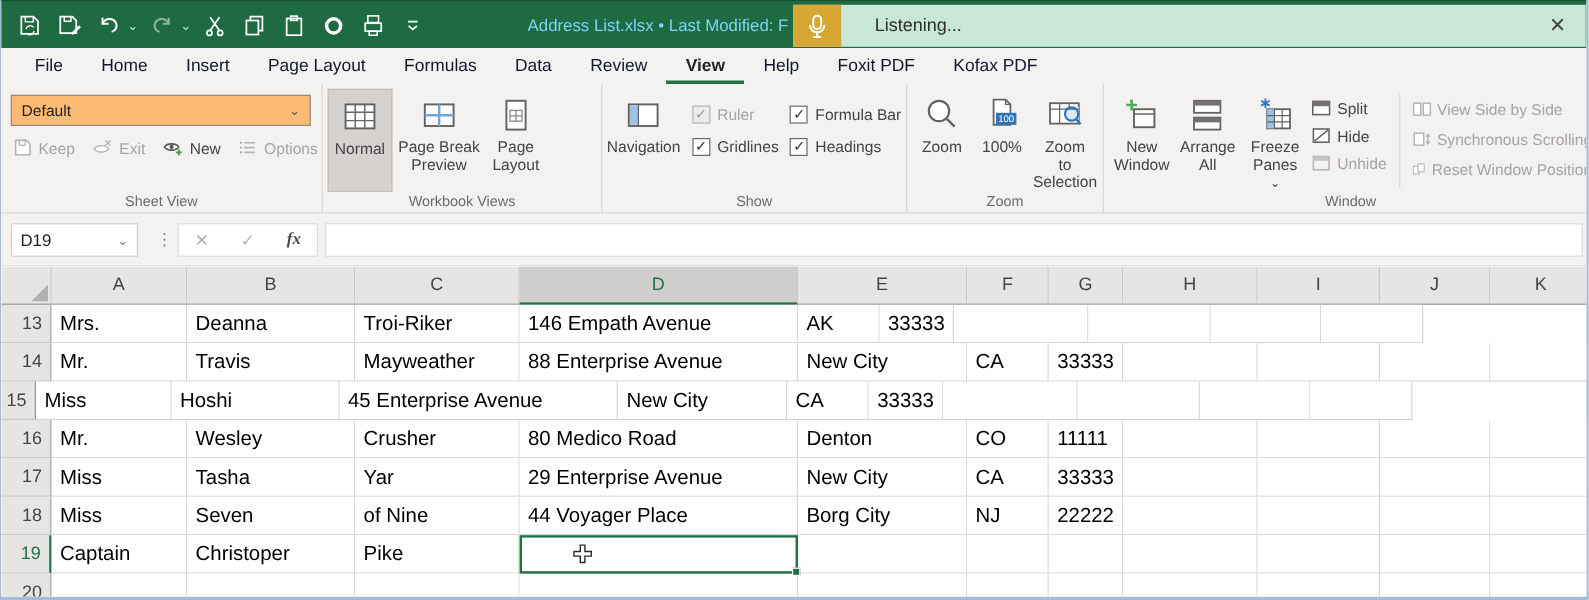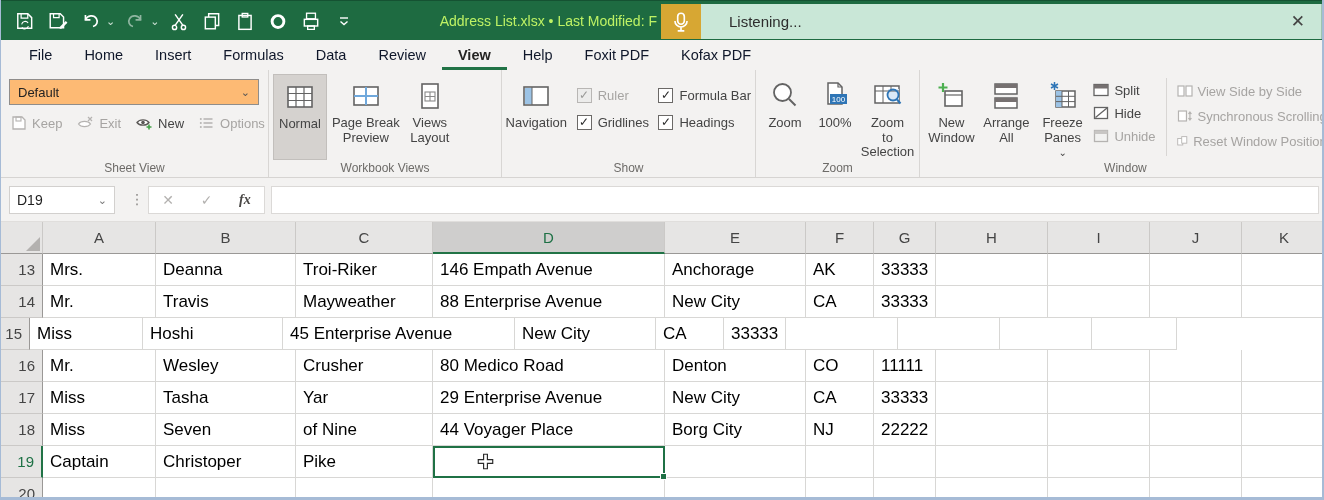--- a/index.html
+++ b/index.html
@@ -7,21 +7,21 @@
   .window { position:relative; width:1324px; height:500px; overflow:hidden; background:#fff;
             border-left:1px solid #a6bbd6; border-right:2px solid #a6bbd6; border-bottom:3px solid #a6bbd6; }
 
   
   .titlebar { position:absolute; left:0; top:0; width:100%; height:40px; background:#1e6b41; border-top:1px solid #155232; }
   .qat { position:absolute; left:10px; top:0; height:40px; display:flex; align-items:center; gap:6px; }
   .qat-btn { width:27px; height:30px; display:flex; align-items:center; justify-content:center; }
   .qat-btn.dim { opacity:0.5; }
   .qat-caret { color:#cfe3d7; font-size:11px; margin-left:-4px; }
   .doc-title { position:absolute; left:0; top:0; width:656px; height:40px; display:flex; align-items:center;
-               justify-content:flex-end; color:#bef264; font-size:14px; white-space:nowrap; overflow:hidden; }
+               justify-content:flex-end; color:#7dd3fc; font-size:14px; white-space:nowrap; overflow:hidden; }
   .listening-bar { position:absolute; left:660px; top:3px; width:662px; height:35px; background:#c9e7d7;
                    display:flex; align-items:center; box-shadow:inset -2px 0 0 #9dc4af; }
   .mic-box { width:40px; height:35px; background:#d7a733; display:flex; align-items:center; justify-content:center; flex:none; }
   .listening-label { margin-left:28px; font-size:15px; color:#2d2d2d; }
   .listening-close { margin-left:auto; margin-right:18px; font-size:17px; color:#444; cursor:default; }
 
   
   .tabrow { position:absolute; left:0; top:40px; width:100%; height:30px; background:#f3f2f1; display:flex; padding-left:12px; }
   .tab { padding:0 16px; font-size:14.5px; color:#0f172a; display:flex; align-items:center; height:100%; white-space:nowrap; }
   .tab.active { font-weight:700; color:#252423; box-shadow: inset 0 -3px 0 #217346; }
@@ -178,20 +178,21 @@
         </div>
       <span class="listening-label">Listening...</span>
       <span class="listening-close">✕</span>
     </div>
   </div>
 
   <div class="tabrow">
       <div class="tab">File</div>
       <div class="tab">Home</div>
       <div class="tab">Insert</div>
+      <div class="tab">Page Layout</div>
       <div class="tab">Formulas</div>
       <div class="tab">Data</div>
       <div class="tab">Review</div>
       <div class="tab active">View</div>
       <div class="tab">Help</div>
       <div class="tab">Foxit PDF</div>
       <div class="tab">Kofax PDF</div>
     </div>
 
   <div class="ribbon">
@@ -260,21 +261,21 @@
             <span>Preview</span>
         </div>
         <div class="big-btn">
           <span class="ic">
               <svg width="30" height="30" viewBox="0 0 30 30">
                 <rect x="7" y="3" width="16" height="24" fill="#fff" stroke="#636363" stroke-width="1.6"></rect>
                 <rect x="10" y="11" width="10" height="9" stroke="#8a8a8a" fill="none" stroke-width="1.1"></rect>
                 <path d="M10 15.5h10M15 11v9" stroke="#8a8a8a" stroke-width="1.1"></path>
               </svg>
             </span>
-          <span>Views</span>
+          <span>Page</span>
             <span>Layout</span>
         </div>
       </div>
       <div class="glabel">Workbook Views</div>
     </div>
 
     <div class="rgroup" style="width:254px;">
       <div class="show-flex">
         <div class="big-btn">
           <span class="ic">
@@ -477,23 +478,20 @@
           </div>
           <div class="dcell" style="width: 140px;">
             <span>Deanna</span>
           </div>
           <div class="dcell" style="width: 137px;">
             <span>Troi-Riker</span>
           </div>
           <div class="dcell" style="width: 232px;">
             <span>146 Empath Avenue</span>
           </div>
-          <div class="dcell" style="width: 141px;">
-            <span>Anchorage</span>
-          </div>
           <div class="dcell" style="width: 68px;">
             <span>AK</span>
           </div>
           <div class="dcell" style="width: 62px;">
             <span>33333</span>
           </div>
           <div class="dcell" style="width: 112px;">
             <span></span>
           </div>
           <div class="dcell" style="width: 102px;">

